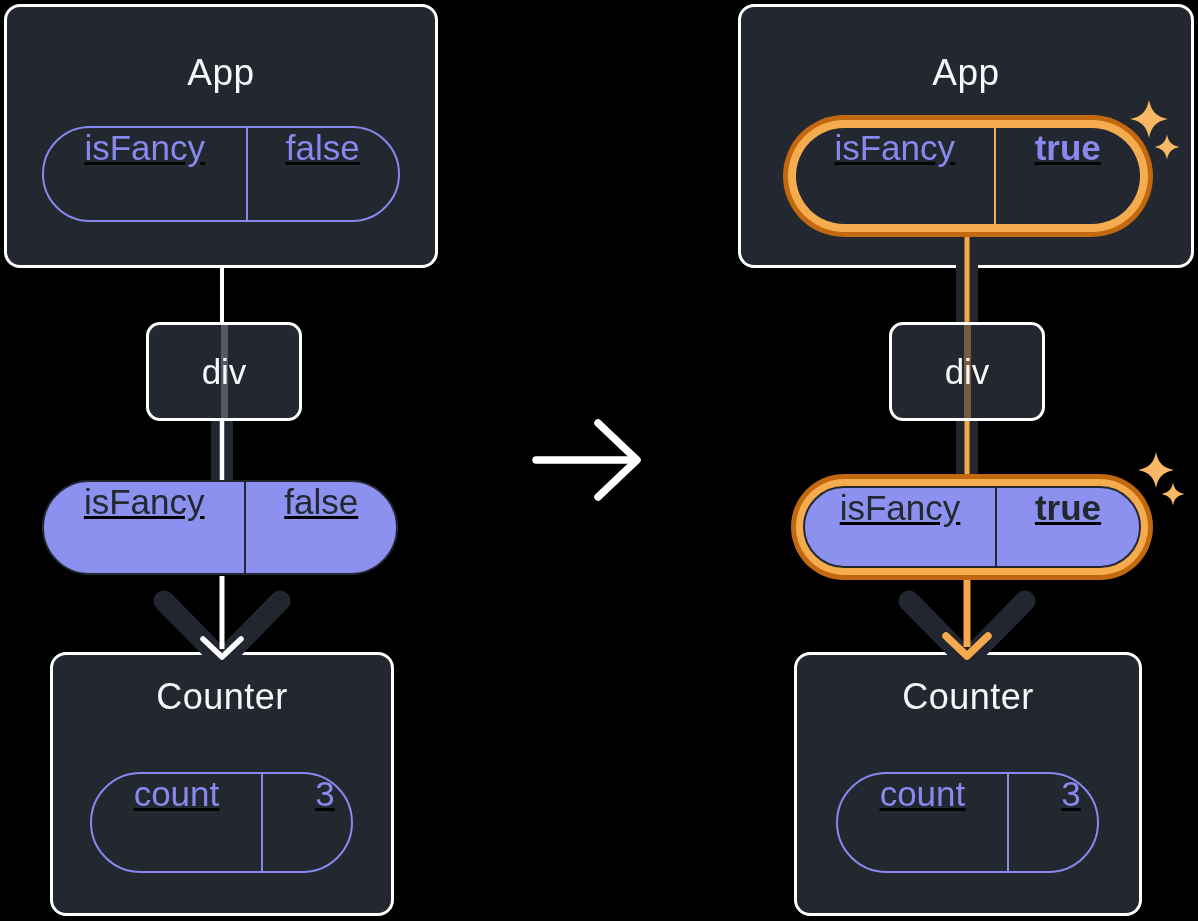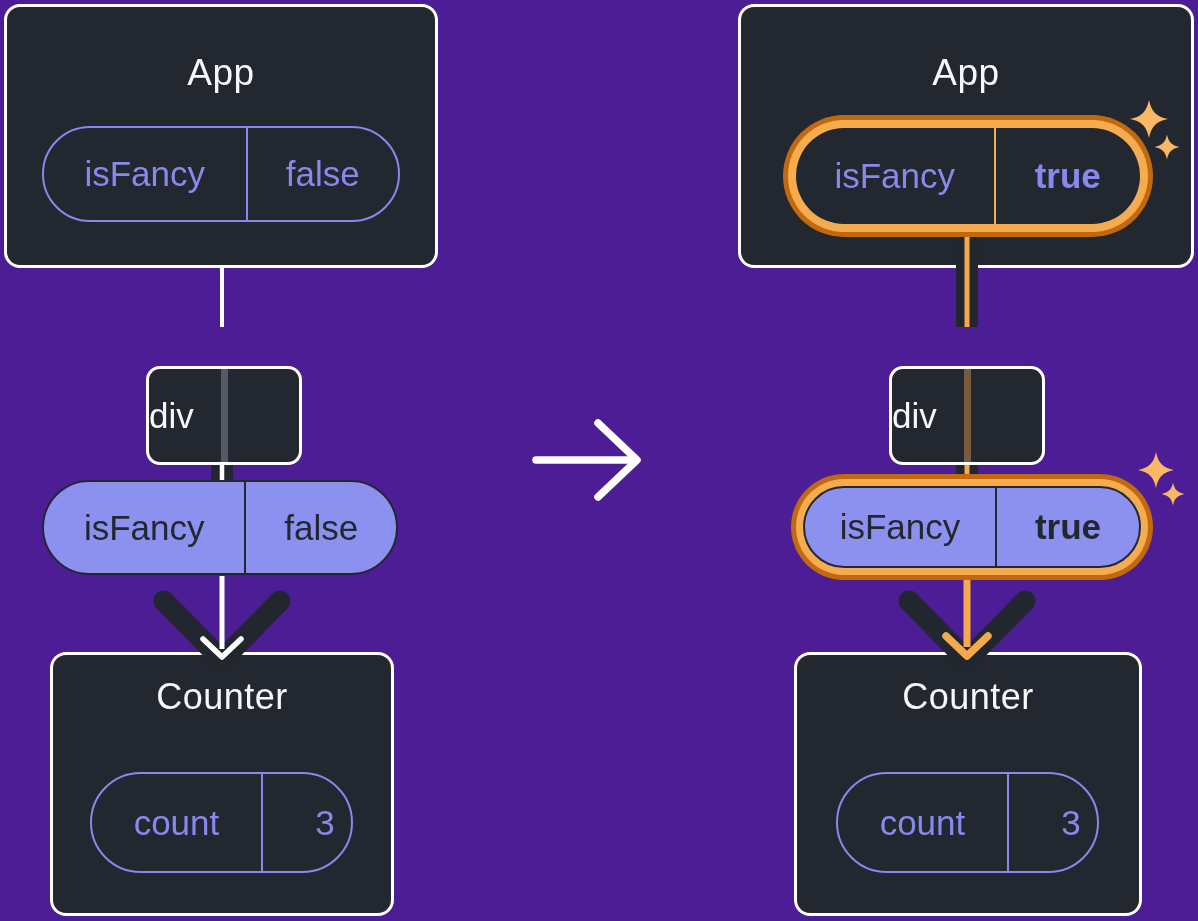--- a/index.html
+++ b/index.html
@@ -1,48 +1,48 @@
 <!DOCTYPE html>
 <html><head>
 <meta charset="utf-8">
 <style>
   html,body{margin:0;padding:0;background:#4C6671;}
   .canvas{
     position:relative;width:1198px;height:921px;overflow:hidden;
-    background:#4c1d95;
+    background:#000000;
     font-family:"Liberation Sans","DejaVu Sans",sans-serif;
   }
   
   .cbox{
     position:absolute;background:#23272F;border:3px solid #FFFFFF;
     border-radius:16px;box-sizing:border-box;text-align:center;z-index:1;
   }
   .cbox .title{color:#F6F7F9;font-size:37px;font-weight:500;letter-spacing:.5px;}
   .app-box-left  {left:4px;  top:4px;  width:434px;height:264px;}
   .app-box-right {left:738px;top:4px;  width:456px;height:264px;}
   .counter-box-left {left:50px; top:652px;width:344px;height:264px;}
   .counter-box-right{left:794px;top:652px;width:348px;height:264px;}
   .app-box-left .title,.app-box-right .title{margin-top:45px;}
   .counter-box-left .title,.counter-box-right .title{margin-top:21px;font-size:36px;}
 
   .div-box{
     position:absolute;background:#23272F;border:3px solid #FFFFFF;
     border-radius:14px;box-sizing:border-box;z-index:3;
-    display:flex;align-items:center;overflow:hidden;margin-top:44px;
+    display:flex;align-items:center;justify-content:center;overflow:hidden;
   }
   .div-box-left {left:146px;top:322px;width:156px;height:99px;}
   .div-box-right{left:889px;top:322px;width:156px;height:99px;}
   .div-box .title{color:#F6F7F9;font-size:35px;font-weight:500;position:relative;z-index:2;}
   .div-stripe{position:absolute;top:0;bottom:0;left:50%;width:7px;margin-left:-3px;z-index:1;}
   .div-stripe.white {background:rgba(200,206,238,0.30);}
   .div-stripe.orange{background:rgba(245,169,79,0.40);}
 
   
   .pill{display:flex;box-sizing:border-box;border-radius:48px;width:100%;height:100%;}
-  .pill .cell{display:flex;align-items:center;justify-content:center;box-sizing:border-box;}
+  .pill .cell{display:flex;align-items:flex-start;justify-content:center;box-sizing:border-box;text-decoration:underline;}
   .pill .cell.key{flex:0 0 57.5%;}
   .pill .cell.val{flex:1 1 auto;}
   .ptxt{color:#8789EE;font-size:35px;}
   .dtxt{color:#23272F;font-size:35px;}
   .bold{font-weight:700;}
 
   .abs{position:absolute;z-index:3;box-sizing:border-box;}
 
   
   .outline-pill{border:2.5px solid #8789EE;background:transparent;}

